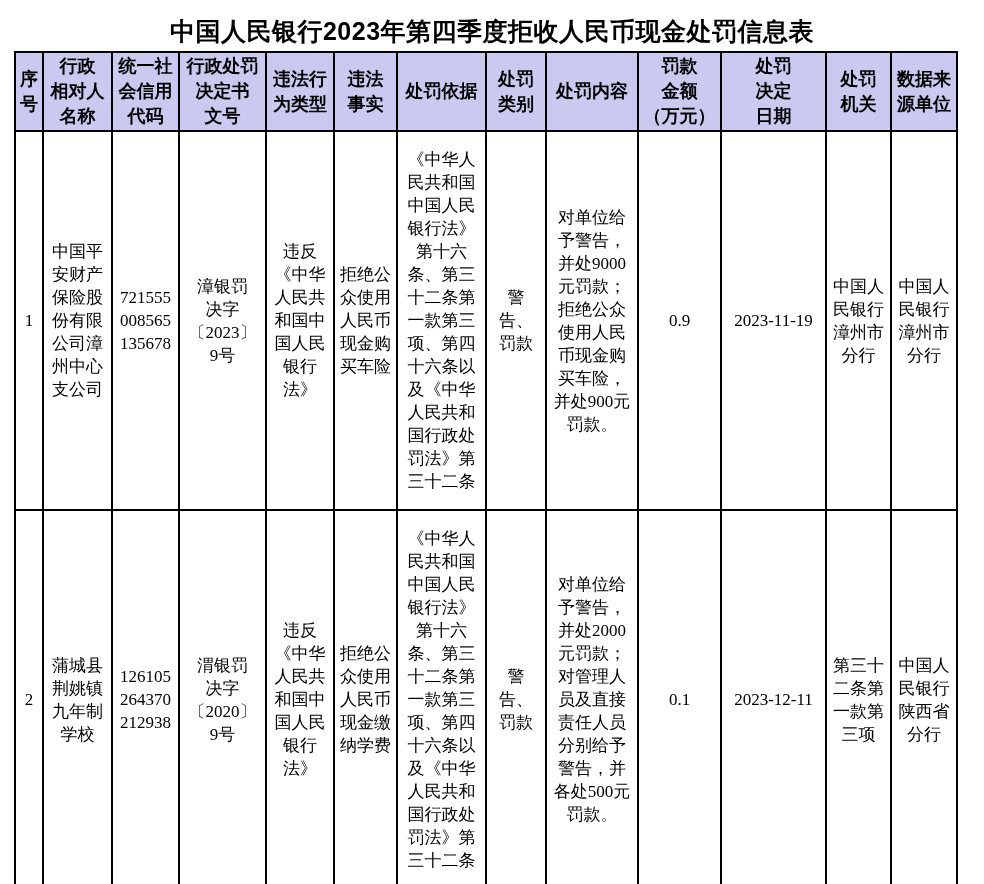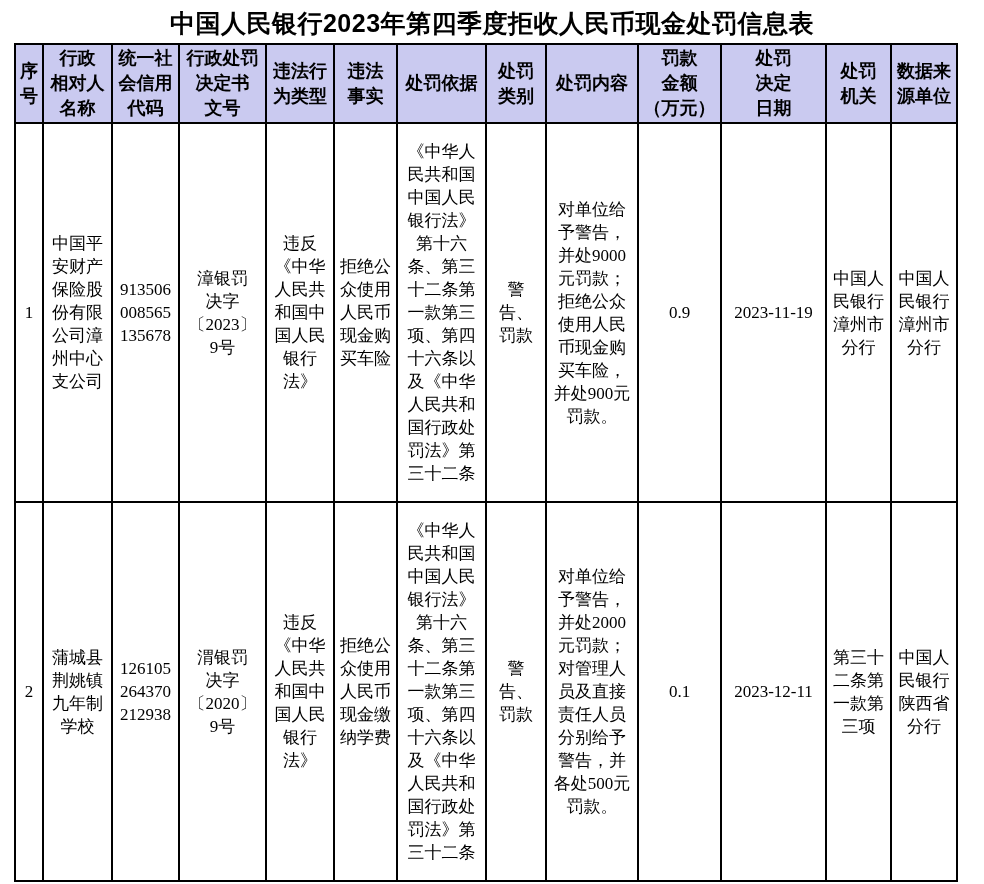--- a/index.html
+++ b/index.html
@@ -17,21 +17,21 @@
     width: 984px;
     height: 884px;
     background: #ffffff;
   }
   .title {
     width: 984px;
     text-align: center;
     font-weight: bold;
     font-size: 25px;
     line-height: 30px;
-    padding-top: 8px;
+    padding-top: 16px;
     font-family: "Liberation Sans", "DejaVu Sans", sans-serif;
     letter-spacing: 0.5px;
   }
   table.penalty {
     border-collapse: collapse;
     table-layout: fixed;
     margin-left: 14px;
     margin-top: 5px;
     width: 941px;
   }
@@ -116,21 +116,21 @@
 日期</th>
       <th>处罚
 机关</th>
       <th>数据来
 源单位</th>
     </tr>
 
     <tr class="r1">
       <td>1</td>
       <td>中国平安财产保险股份有限公司漳州中心支公司</td>
-      <td class="pre">913506
+      <td class="pre">721555
 008565
 135678</td>
       <td class="pre">漳银罚
 决字
 〔2023〕
 9号</td>
       <td>违反《中华人民共和国中国人民银行法》</td>
       <td>拒绝公众使用人民币现金购买车险</td>
       <td class="left">《中华人民共和国中国人民银行法》第十六条、第三十二条第一款第三项、第四十六条以及《中华人民共和国行政处罚法》第三十二条</td>
       <td class="cat">警告、罚款</td>

